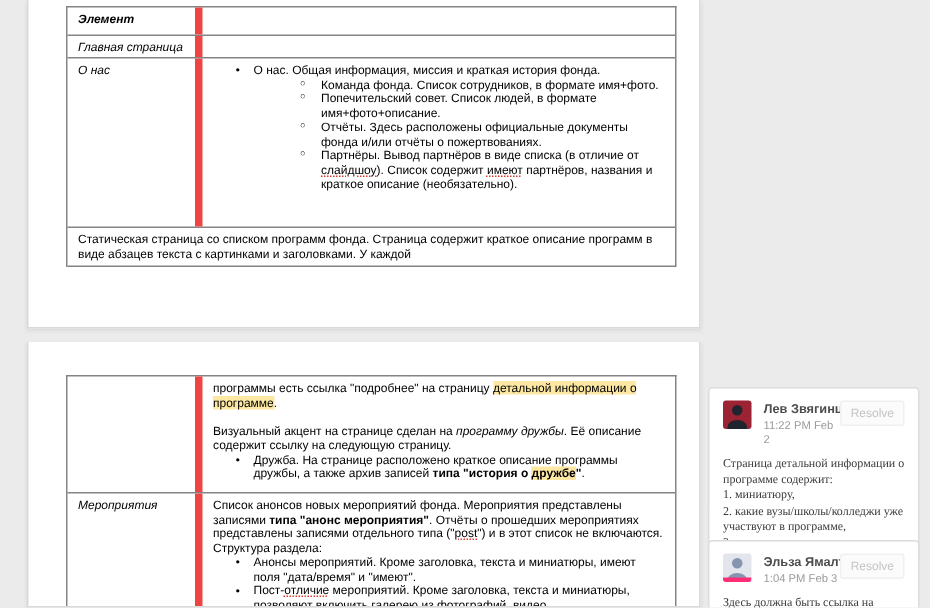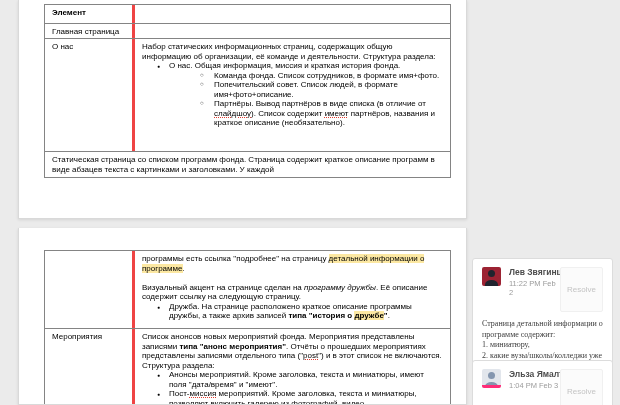--- a/index.html
+++ b/index.html
@@ -19,23 +19,23 @@
   .page2{top:228px;height:177px;}
   .tbl{
     position:absolute;left:25px;width:407px;
     border:1px solid #848484;border-bottom:none;
     box-sizing:border-box;
   }
   .page1 .tbl{top:4px;}
   .page2 .tbl{top:22px;}
   .trow{display:flex;border-bottom:1px solid #848484;box-sizing:border-box;}
   .tc1{
-    width:90px;flex:0 0 90px;border-right:3px solid #ef4444;
+    width:90px;flex:0 0 90px;border-right:5px solid #ef4444;
     padding:3px 7px;box-sizing:border-box;
-    font-size:8px;line-height:9.5px;color:#000;
+    font-size:8px;line-height:9.5px;color:#000;font-style:italic;
   }
   .tc2{
     flex:1;padding:3px 7px;box-sizing:border-box;
     font-size:8px;line-height:9.5px;color:#000;
   }
   .hdr .tc1,.hdr .tc2{font-weight:bold;}
   .hdr{height:19px;}
   .row-home{height:15px;}
   .row-about{min-height:113px;}
   .row-activity{min-height:22px;}
@@ -64,45 +64,45 @@
   .avatar.photo::after{content:"";position:absolute;bottom:-3px;left:3px;width:13px;height:9px;border-radius:50% 50% 0 0;background:#20242e;}
   .avatar.sil{background:#e2e6ec;}
   .avatar.sil::before{content:"";position:absolute;top:3px;left:6px;width:7px;height:7px;border-radius:50%;background:#8496af;}
   .avatar.sil::after{content:"";position:absolute;bottom:-3px;left:3px;width:13px;height:9px;border-radius:50% 50% 0 0;background:#8496af;}
   .avatar .bar{position:absolute;bottom:0;left:0;right:0;height:3px;background:#ff2d78;z-index:2;}
   .c-meta{margin-left:8px;flex:1;min-width:0;}
   .c-name{font-size:8.5px;font-weight:bold;color:#4c4c4c;white-space:nowrap;overflow:hidden;}
   .c-time{font-size:7.5px;color:#9b9b9b;margin-top:2px;}
   .resolve-btn{
     font-size:8px;color:#c4c4c4;background:#fbfbfb;border:1px solid #f0f0f0;
-    border-radius:2px;padding:17px 6px;flex:0 0 auto;cursor:pointer;
+    border-radius:2px;padding:3px 6px;flex:0 0 auto;cursor:pointer;
   }
   .c-body{margin-top:7px;font-size:8px;line-height:10.5px;color:#3c3c3c;white-space:pre-line;font-family:Liberation Serif, serif;}
 </style>
 </head>
 <body>
 
 <div>
 
   <div class="page page1">
     <div class="tbl">
       <div class="trow hdr">
         <div class="tc1">Элемент</div>
       </div>
       <div class="trow row-home">
         <div class="tc1">Главная страница</div>
         <div class="tc2"></div>
       </div>
       <div class="trow row-about">
         <div class="tc1">О нас</div>
         <div class="tc2">
-            <div class="blk p"><span>Набор статических информационных страниц, содержащих общую информацию об организации, её команде и деятельности. Структура раздела:</span></div>
             <div class="blk b1"><span>О нас. Общая информация, миссия и краткая история фонда.</span></div>
             <div class="blk b2"><span>Команда фонда. Список сотрудников, в формате имя+фото.</span></div>
             <div class="blk b2"><span>Попечительский совет. Список людей, в формате имя+фото+описание.</span></div>
+            <div class="blk b2"><span>Отчёты. Здесь расположены официальные документы фонда и/или отчёты о пожертвованиях.</span></div>
             <div class="blk b2"><span>Партнёры. Вывод партнёров в виде списка (в отличие от </span><span class="sq">слайдшоу</span><span>). Список содержит </span><span class="sq">имеют</span><span> партнёров, названия и краткое описание (необязательно).</span></div>
           </div>
       </div>
       <div class="trow row-activity">
         <div class="tc2">
             <div class="blk p"><span>Статическая страница со списком программ фонда. Страница содержит краткое описание программ в виде абзацев текста с картинками и заголовками. У каждой</span></div>
           </div>
       </div>
     </div>
   </div>
@@ -116,21 +116,21 @@
             <div class="blk gap"></div>
             <div class="blk p"><span>Визуальный акцент на странице сделан на </span><span class="i">программу дружбы</span><span>. Её описание содержит ссылку на следующую страницу.</span></div>
             <div class="blk b1"><span>Дружба. На странице расположено краткое описание программы дружбы, а также архив записей </span><span class="b">типа "история о </span><span class="b hl">дружбе</span><span class="b">"</span><span>.</span></div>
           </div>
       </div>
       <div class="trow">
         <div class="tc1">Мероприятия</div>
         <div class="tc2">
             <div class="blk p"><span>Список анонсов новых мероприятий фонда. Мероприятия представлены записями </span><span class="b">типа "анонс мероприятия"</span><span>. Отчёты о прошедших мероприятиях представлены записями отдельного типа ("</span><span class="sq">post</span><span>") и в этот список не включаются. Структура раздела:</span></div>
             <div class="blk b1"><span>Анонсы мероприятий. Кроме заголовка, текста и миниатюры, имеют поля "дата/время" и "имеют".</span></div>
-            <div class="blk b1"><span>Пост-</span><span class="sq">миссия</span><span> мероприятий. Кроме заголовка, текста и миниатюры, позволяют включить галерею из фотографий, видео.</span></div>
+            <div class="blk b1"><span>Пост-</span><span class="sq">отличие</span><span> мероприятий. Кроме заголовка, текста и миниатюры, позволяют включить галерею из фотографий, видео.</span></div>
           </div>
       </div>
     </div>
   </div>
 
   <div class="comment-card card1">
     <div class="c-head">
       <div class="avatar photo"></div>
       <div class="c-meta">
         <div class="c-name">Лев Звягинцев</div>

